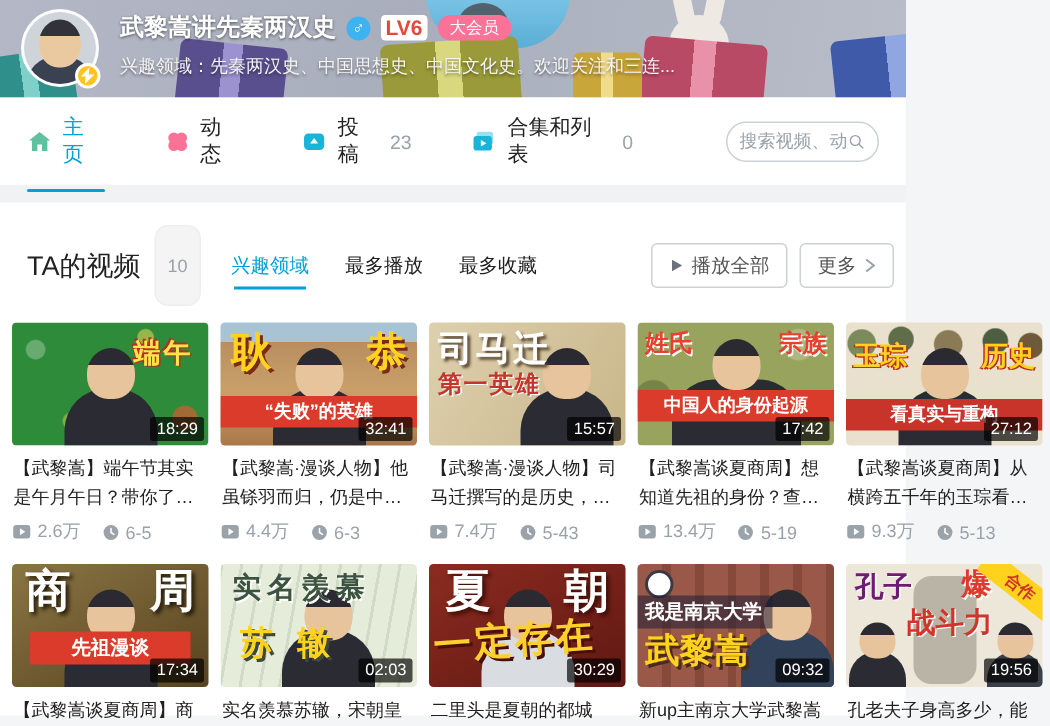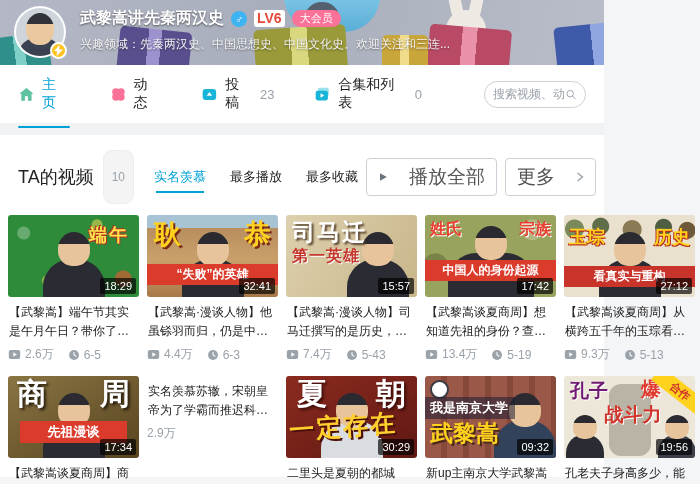--- a/index.html
+++ b/index.html
@@ -77,22 +77,22 @@
   .sec-head { display:flex; align-items:center; padding:15px 8px 11px 18px; }
   .sec-title { font-size:18px; color:#222; }
   .sec-cnt { background:#f4f4f4; border:1px solid #eee; color:#99a2aa; font-size:12px;
     padding:19px 8px; border-radius:9px; margin-left:9px; }
   .sort { display:flex; gap:24px; margin-left:20px; font-size:13px; color:#212121; }
   .sort span { cursor:pointer; position:relative; }
   .sort .on { color:#00a1d6; }
   .sort .on::after { content:""; position:absolute; left:2px; right:2px; bottom:-7px; height:2px;
     background:#00a1d6; }
   .head-sp { flex:1; }
-  .btn { display:inline-flex; align-items:center; gap:21px; border:1px solid #ccd0d7; border-radius:4px;
-    background:#fff; color:#555; font-size:19px; padding:5px 11px; margin-left:8px; cursor:pointer; }
+  .btn { display:inline-flex; align-items:center; gap:5px; border:1px solid #ccd0d7; border-radius:4px;
+    background:#fff; color:#555; font-size:13px; padding:5px 11px; margin-left:8px; cursor:pointer; }
 
   
   .grid { display:grid; grid-template-columns:repeat(5,1fr); column-gap:8px; row-gap:13px; padding:0 8px; }
   .card { width:131px; cursor:pointer; }
   .thumb { position:relative; height:82px; border-radius:3px; overflow:hidden; background:#ddd; }
   .tt { position:absolute; font-weight:bold; white-space:nowrap; z-index:2; }
   .strip { position:absolute; left:0; right:0; top:56%; background:#db3b2b; color:#fff; font-weight:bold;
     font-size:12px; text-align:center; padding:2px 0; z-index:3; white-space:nowrap; overflow:hidden; }
   .dur { position:absolute; right:3px; bottom:3px; background:rgba(0,0,0,.68); color:#fff; font-size:11px;
     padding:0 4px; border-radius:2px; z-index:5; line-height:1.5; }
@@ -267,21 +267,21 @@
         </svg>
     </div>
   </div>
 
   <div class="strip-gray"></div>
 
   <div class="sec-head">
     <span class="sec-title">TA的视频</span>
     <span class="sec-cnt">10</span>
     <div class="sort">
-      <span class="on">实名羡慕</span>
+      <span class="on">兴趣领域</span>
       <span>最多播放</span>
       <span>最多收藏</span>
     </div>
     <div class="head-sp"></div>
     <button class="btn">
       <svg width="10" height="10" viewBox="0 0 10 10">
         <path d="M2 1.2v7.6L8.8 5z" fill="#6a737c"></path>
         </svg>
       <span>播放全部</span>
     </button>
@@ -417,20 +417,26 @@
       </div>
       <div class="vtitle">【武黎嵩谈夏商周】商周的先祖是同一个吗？史记中的商周</div>
       <div class="meta">
 
         <span>14.9万</span>
 
       </div>
     </div>
 
     <div class="card">
+      <div class="thumb th7">
+        <span class="tt t1">实名羡慕</span>
+        <span class="tt t2">苏 辙</span>
+        <i class="fig"></i>
+        <span class="dur">02:03</span>
+      </div>
       <div class="vtitle">实名羡慕苏辙，宋朝皇帝为了学霸而推迟科考二十多天</div>
       <div class="meta">
 
         <span>2.9万</span>
 
       </div>
     </div>
 
     <div class="card">
       <div class="thumb th8">

